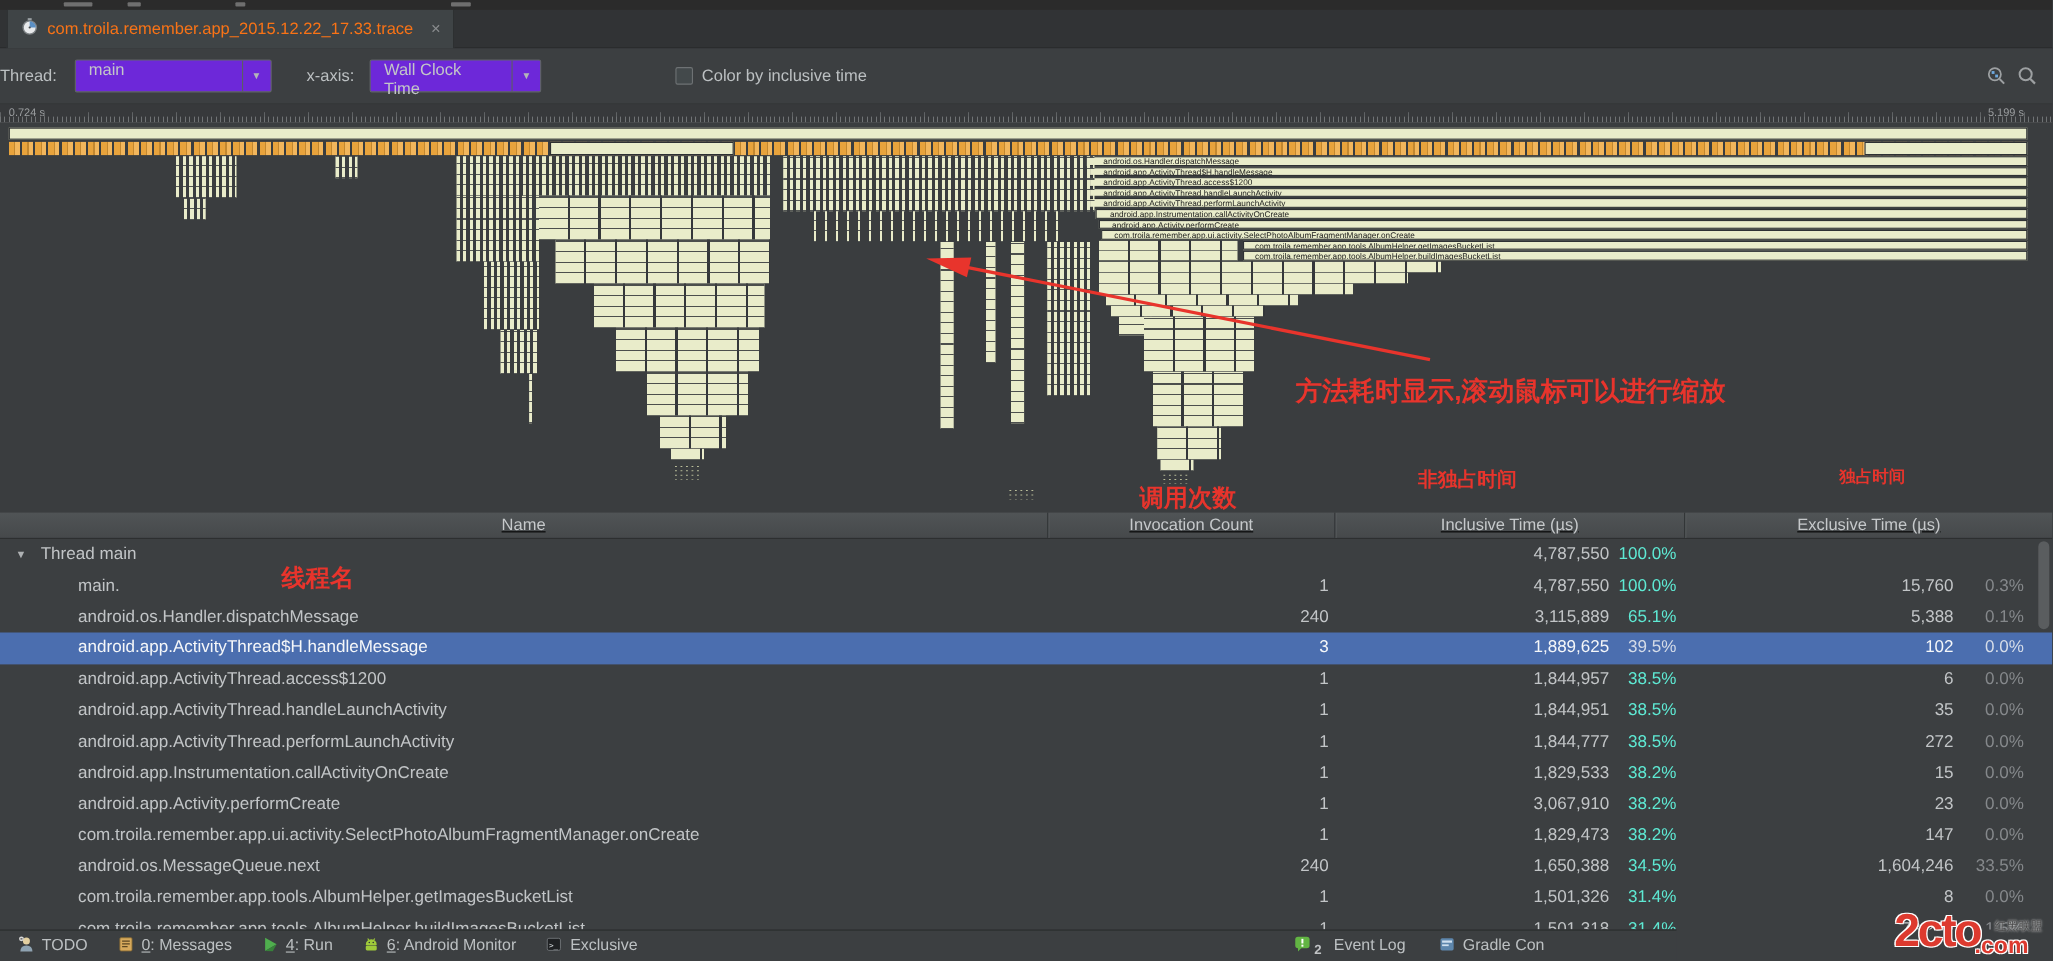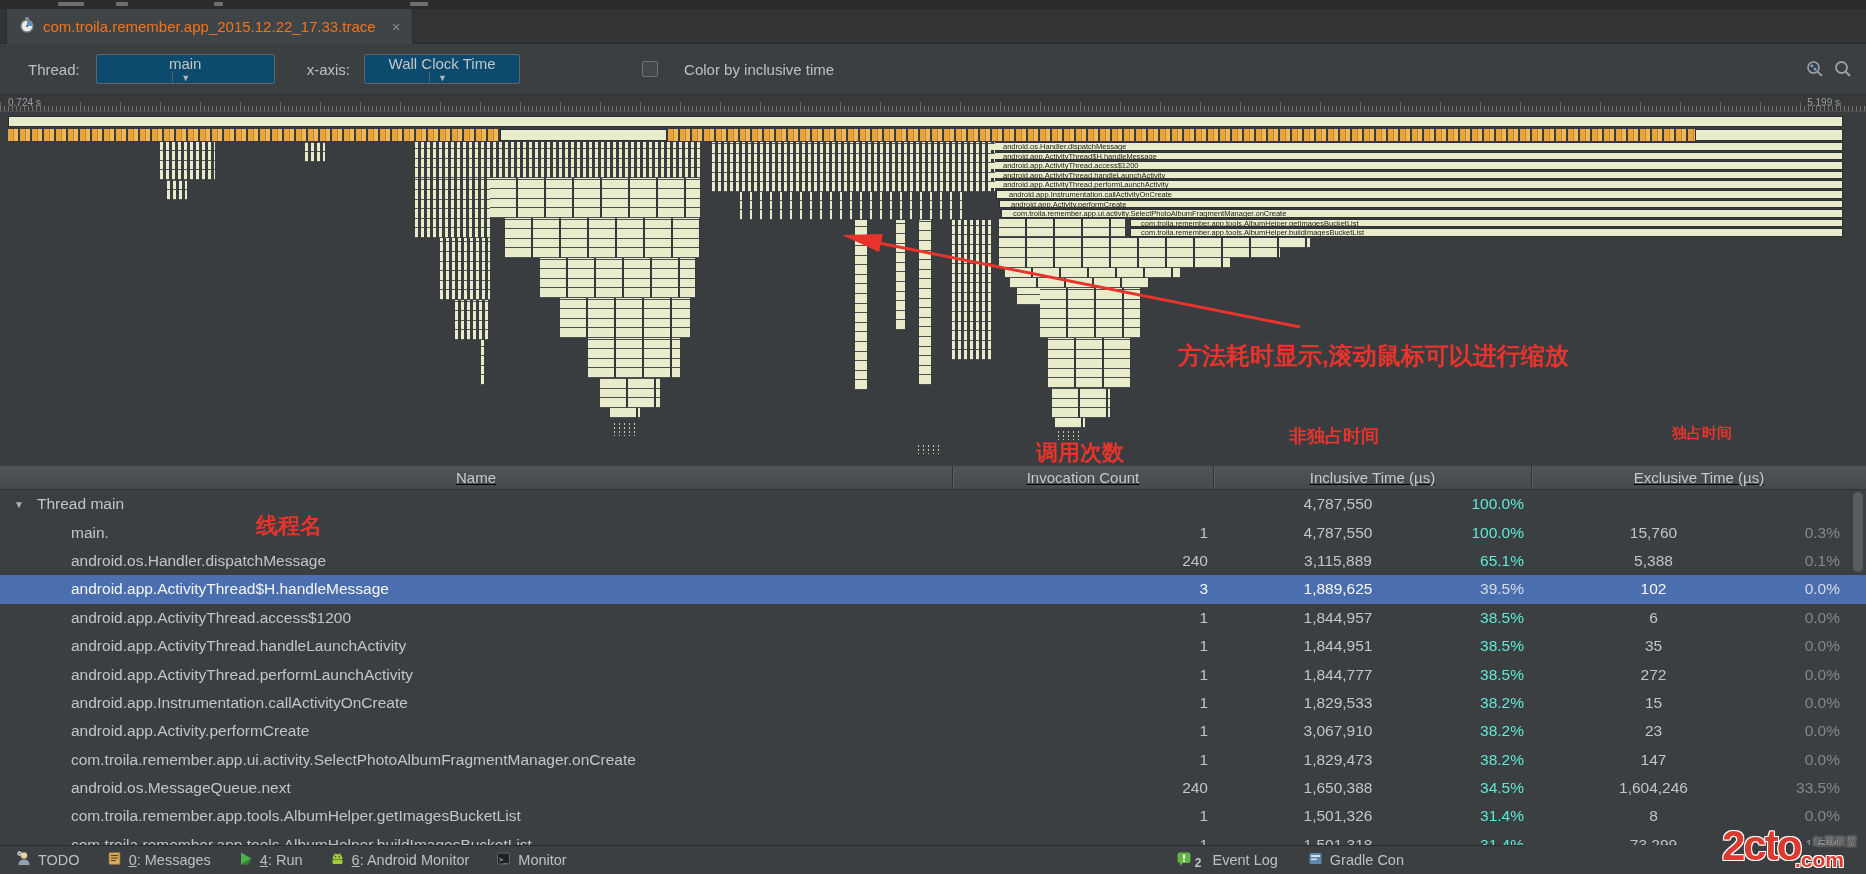--- a/index.html
+++ b/index.html
@@ -18,22 +18,22 @@
     border-left:1px solid #2a2c2d; border-right:1px solid #2a2c2d;
     display:flex; align-items:center; padding:0 12px; gap:8px; }
   .tab-title { color:#f97316; font-size:15px; }
   .tab-close { color:#8a8d8f; font-size:15px; margin-left:8px; cursor:pointer; }
 
   
   .toolbar { position:absolute; left:0; top:44px; width:1866px; height:51px; background:#3c3f41;
     display:flex; align-items:center; color:#bcc0c2; font-size:15px;
     border-bottom:1px solid #323435; }
   .tb-label { color:#bcc0c2; }
-  .combo { height:30px; background:#0c4a6e; border:1px solid #616568; border-radius:2px;
-    display:flex; align-items:center; cursor:pointer;flex-direction:column; }
+  .combo { height:30px; background:#6d28d9; border:1px solid #616568; border-radius:2px;
+    display:flex; align-items:flex-start; cursor:pointer; }
   .combo-val { padding:0 12px; color:#c3c6c8; }
   .combo-arrow { width:26px; height:100%; border-left:1px solid #5b5f62; display:flex;
     align-items:center; justify-content:center; color:#b3b6b8; font-size:9px; }
   .checkbox { width:16px; height:16px; background:#43494b; border:1px solid #6e7274;
     border-radius:2px; display:inline-block; cursor:pointer; }
   .zoom-icons { margin-left:auto; display:flex; gap:10px; margin-right:14px; }
   .zicon { width:18px; height:18px; cursor:pointer; }
 
   
   .ruler { position:absolute; left:0; top:95px; width:1866px; height:17px; background:#37393b;
@@ -81,21 +81,21 @@
     border-left:1px solid #303335; box-shadow:inset 1px 0 0 #5a5e60; }
   .th:first-child { border-left:none; box-shadow:none; }
   .tbody { position:absolute; left:0; top:490px; width:1866px; height:355px; overflow:hidden; }
   .trow { display:grid; grid-template-columns:952px 261px 318px 317px; height:28.4px;
     align-items:center; font-size:15.5px; color:#c2c5c7; }
   .trow.sel { background:#4b6eaf; color:#f5f7f9; }
   .c-name { display:flex; align-items:center; overflow:hidden; white-space:nowrap; }
   .exp { color:#aeb1b3; font-size:10px; width:14px; margin-left:14px; margin-right:9px; }
   .c-count { text-align:right; padding-right:5px; }
   .c-inc, .c-exc { display:flex; }
-  .c-inc .val, .c-exc .val { flex:1; text-align:center; }
+  .c-inc .val, .c-exc .val { flex:1; text-align:right; }
   .c-inc .pct { width:68px; text-align:right; padding-right:7px; color:#5eead4; }
   .c-exc .pct { width:72px; text-align:right; padding-right:8px; color:#85888b; }
   .trow.sel .pct { color:#d5dce8; }
   .vthumb { position:absolute; right:3px; top:492px; width:10px; height:80px; background:#5a5d5f;
     border-radius:5px; }
 
   
   .statusbar { position:absolute; left:0; top:845px; width:1524px; height:29px; background:#3c3f41;
     border-top:1px solid #292b2c; display:flex; align-items:center; color:#bcc0c2; font-size:14.5px; }
   .sb-left { display:flex; align-items:center; gap:27px; padding-left:16px; }
@@ -136,32 +136,32 @@
           <path d="M8 9 L8 3.4 A5.6 5.6 0 0 1 13.6 9 Z" fill="#5a8fc4"></path>
           <circle cx="8" cy="9" r="1" fill="#44484a"></circle>
         </svg>
       </span>
       <span class="tab-title">com.troila.remember.app_2015.12.22_17.33.trace</span>
       <span class="tab-close">×</span>
     </div>
   </div>
 
   <div class="toolbar">
-    <span class="tb-label" style="margin-left:28px;">Thread:</span>
+    <span class="tb-label" style="margin-left:0;">Thread:</span>
     <div class="combo" style="margin-left:16px;width:179px;">
       <span class="combo-val" style="flex:1;">main</span>
       <span class="combo-arrow">▼</span>
     </div>
     <span class="tb-label" style="margin-left:32px;">x-axis:</span>
     <div class="combo" style="margin-left:14px;width:156px;">
       <span class="combo-val" style="flex:1;">Wall Clock Time</span>
       <span class="combo-arrow">▼</span>
     </div>
     <span class="checkbox" style="margin-left:122px;"></span>
-    <span class="tb-label" style="margin-left:26px;">Color by inclusive time</span>
+    <span class="tb-label" style="margin-left:8px;">Color by inclusive time</span>
     <div class="zoom-icons">
       <span class="zicon">
         <svg width="18" height="18" viewBox="0 0 18 18">
           <circle cx="7.5" cy="7.5" r="5.5" fill="none" stroke="#9da0a2" stroke-width="1.6"></circle>
           <line x1="11.8" y1="11.8" x2="16" y2="16" stroke="#9da0a2" stroke-width="1.8"></line>
           <rect x="4.6" y="4.6" width="2.6" height="2.6" fill="#6fa8dc"></rect>
           <rect x="7.8" y="7.8" width="2.6" height="2.6" fill="#6fa8dc"></rect>
         </svg>
       </span>
       <span class="zicon">
@@ -475,21 +475,21 @@
               <circle cx="9.3" cy="5.8" r="0.7" fill="#2d3436"></circle>
               <rect x="2.5" y="8.6" width="10" height="4.4" rx="1.2" fill="#9fca3a"></rect>
             </svg></span>
           <span><u>6</u>: Android Monitor</span>
         </div>
         <div class="sb-item">
           <span><svg width="15" height="15" viewBox="0 0 15 15">
               <rect x="1.5" y="2" width="12" height="11" rx="1.5" fill="#1f2123" stroke="#6b6f72" stroke-width="0.9"></rect>
               <text x="3" y="10.5" font-size="7" fill="#cfd3d5" font-family="monospace">&gt;_</text>
             </svg></span>
-          <span>Monitor</span>
+          <span>Exclusive</span>
         </div>
       </div>
     <div class="sb-right" id="sb-right">
         <div class="sb-item">
           <span><svg width="16" height="16" viewBox="0 0 16 16">
               <rect x="1.5" y="1.5" width="13" height="10.5" rx="2.5" fill="#62b543"></rect>
               <polygon points="4,11 4,15 8,11" fill="#62b543"></polygon>
               <rect x="7.1" y="3.5" width="1.8" height="4.2" fill="#fff"></rect>
               <rect x="7.1" y="8.8" width="1.8" height="1.8" fill="#fff"></rect>
             </svg></span>

